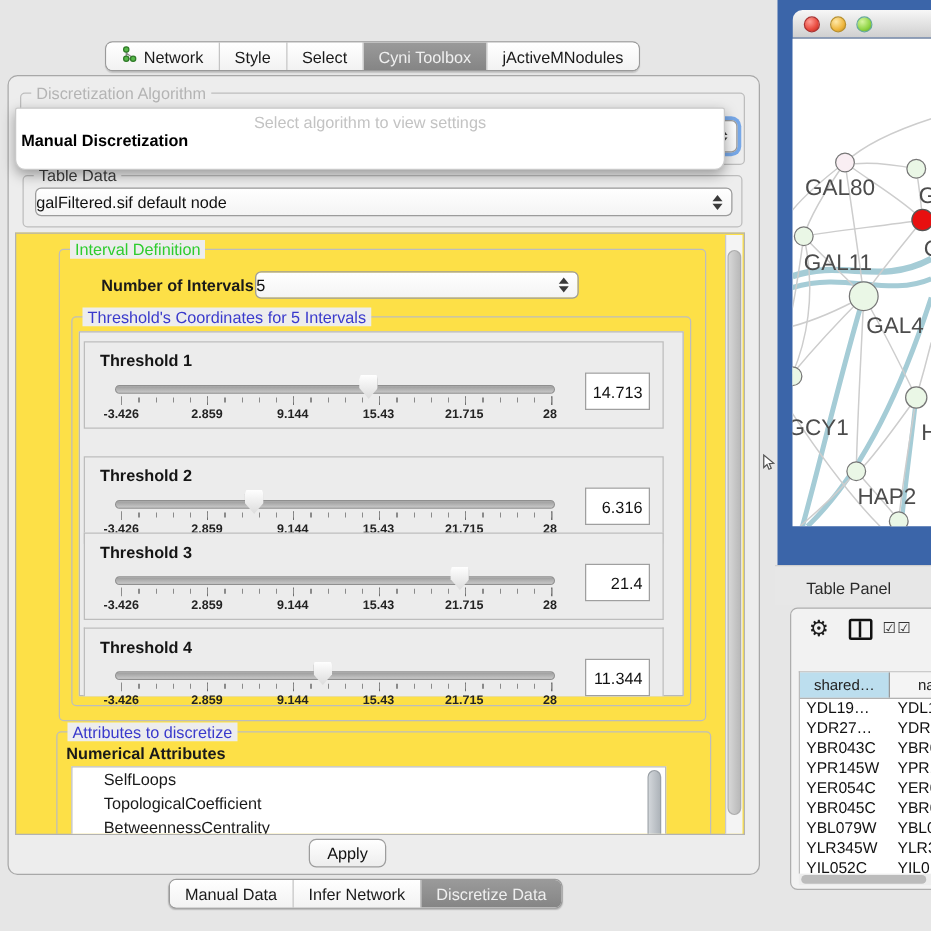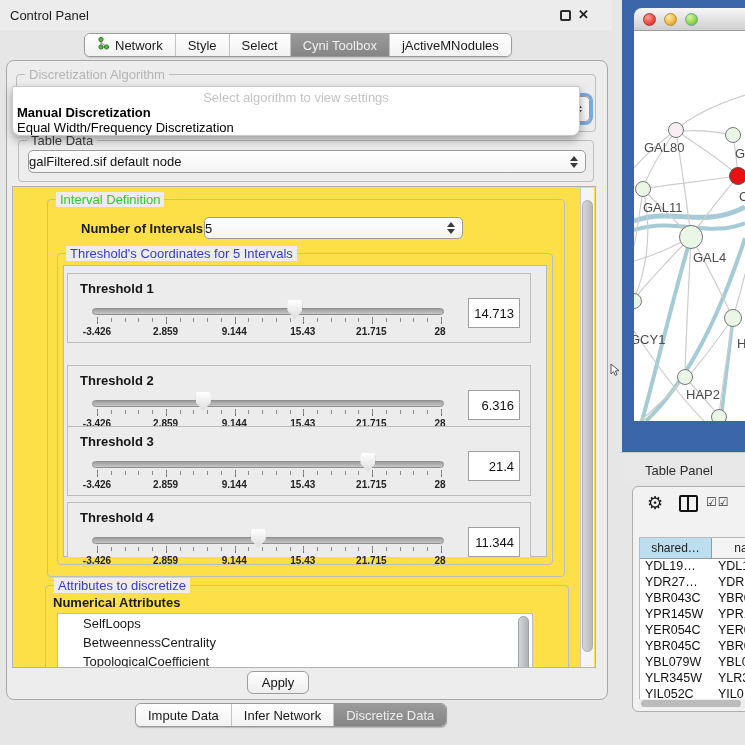--- a/index.html
+++ b/index.html
@@ -79,21 +79,21 @@
 
   
   .net-frame { position:absolute; left:622px; top:0; width:123px; height:452px; background:#3b65a9; }
   .net-titlebar { position:absolute; left:12px; top:8px; width:111px; height:23px; background:linear-gradient(#f7f7f7,#cfcfcf); border-radius:8px 0 0 0; border-bottom:1px solid #9e9e9e; }
   .tl { position:absolute; top:5px; width:13px; height:13px; border-radius:50%; }
   .tl.red { left:9px; background:radial-gradient(circle at 35% 30%, #ff9d95, #e8493d 60%, #b02c24); border:1px solid #a33; }
   .tl.yellow { left:30px; background:radial-gradient(circle at 35% 30%, #ffe9a8, #efb73f 60%, #c08a1e); border:1px solid #b8902e; }
   .tl.green { left:51px; background:radial-gradient(circle at 35% 30%, #d6f5a0, #8fd444 60%, #5f9e22); border:1px solid #6a9; }
   .net-canvas { position:absolute; left:12px; top:31px; width:111px; height:390px; background:#fff; overflow:hidden; }
   .node { position:absolute; border-radius:50%; border:1px solid #777; }
-  .node-label { position:absolute; font-size:13px; color:#4c4c4c; white-space:nowrap; }
+  .node-label { position:absolute; font-size:18px; color:#4c4c4c; white-space:nowrap; }
 
   
   .tp-strip { position:absolute; left:620px; top:452px; width:125px; height:32px; background:#e7e7e7; border-top:1px solid #cfcfcf; }
   .tp-title { position:absolute; left:25px; top:10px; font-size:13px; color:#2b2b2b; }
   .tp-panel { position:absolute; left:632px; top:486px; width:120px; height:226px; background:#f2f2f2; border:1px solid #aeaeae; border-radius:6px; overflow:hidden; }
   .gear { position:absolute; left:14px; top:5px; font-size:18px; color:#1d1d1d; }
   .split-icon { position:absolute; left:46px; top:8px; width:19px; height:17px; border:2px solid #111; border-radius:2px; }
   .split-icon::after { content:""; position:absolute; left:6px; top:0; width:2px; height:13px; background:#111; }
   .checks { position:absolute; left:73px; top:8px; font-size:12px; color:#333; letter-spacing:1px; }
   .gene-table { position:absolute; left:6px; top:50px; width:114px; height:162px; background:#fff; border:1px solid #bbb; border-bottom:none; }
@@ -106,25 +106,20 @@
   .hscroll { position:absolute; left:6px; top:212px; width:112px; height:9px; background:#ededed; }
   .hthumb { position:absolute; left:2px; top:1px; width:100px; height:7px; border-radius:4px; background:#bcbcbc; }
 
   .cursor { position:absolute; left:610px; top:363px; z-index:50; }
 </style>
 </head>
 <body>
 
 <div id="stage">
 
-  <div class="cp-titlebar">
-    <div class="cp-title">Control Panel</div>
-    <div class="float-btn"></div>
-    <div class="close-btn">✕</div>
-  </div>
 
   <div class="tabs-top">
     <div class="tab">
       <span>
         <svg width="13" height="15" viewBox="0 0 13 15">
           <path d="M4 4 L4 11 M4 11 L9 11 M4 5 C4 8 7 8 9 10" stroke="#8a8a8a" stroke-width="1" fill="none"></path>
           <circle cx="4" cy="3.5" r="2.1" fill="#57b749" stroke="#2f7a28"></circle>
           <circle cx="4" cy="11" r="2.1" fill="#57b749" stroke="#2f7a28"></circle>
           <circle cx="9.5" cy="11" r="2.1" fill="#57b749" stroke="#2f7a28"></circle>
         </svg>
@@ -153,21 +148,20 @@
   <div class="combo focused" style="left:24px; top:96px; width:566px; height:26px;">
     <span class="stepper">
         <i class="up"></i>
         <i class="dn"></i>
       </span>
   </div>
 
   <div class="popup">
     <div class="popup-hint">Select algorithm to view settings</div>
     <div class="popup-item b">Manual Discretization</div>
-    <div class="popup-item n">Equal Width/Frequency Discretization</div>
   </div>
 
   <div class="group" style="left:18px; top:140px; width:576px; height:42px;">
     <div class="group-title gt-dark">Table Data</div>
   </div>
   <div class="combo" style="left:28px; top:150px; width:558px; height:23px;">
     <span>galFiltered.sif default node</span>
     <span class="stepper">
         <i class="up"></i>
         <i class="dn"></i>
@@ -261,37 +255,37 @@
       </div>
       <input class="val-box" value="11.344" style="">
     </div>
 
     <div class="group" style="left:32px; top:398px; width:524px; height:90px;">
       <div class="group-title gt-blue">Attributes to discretize</div>
     </div>
     <div class="bold-label" style="left:40px; top:408px;">Numerical Attributes</div>
     <div class="attr-list" style="left:44px; top:426px; width:476px; height:70px;">
       <div class="attr-item">SelfLoops</div>
+      <div class="attr-item">TopologicalCoefficient</div>
       <div class="attr-item">BetweennessCentrality</div>
-      <div class="attr-item">TopologicalCoefficient</div>
       <div class="list-vscroll">
           <div class="list-vthumb"></div>
         </div>
     </div>
 
     <div class="vscroll">
         <div class="vthumb"></div>
       </div>
   </div>
 
   <div class="apply-btn">Apply</div>
 
   <div class="tabs-bottom">
     <div class="tab">
-        <span>Impute Data</span>
+        <span>Manual Data</span>
       </div>
     <div class="tab">
         <span>Infer Network</span>
       </div>
     <div class="tab active">
         <span>Discretize Data</span>
       </div>
   </div>
 
   <div class="net-frame">

